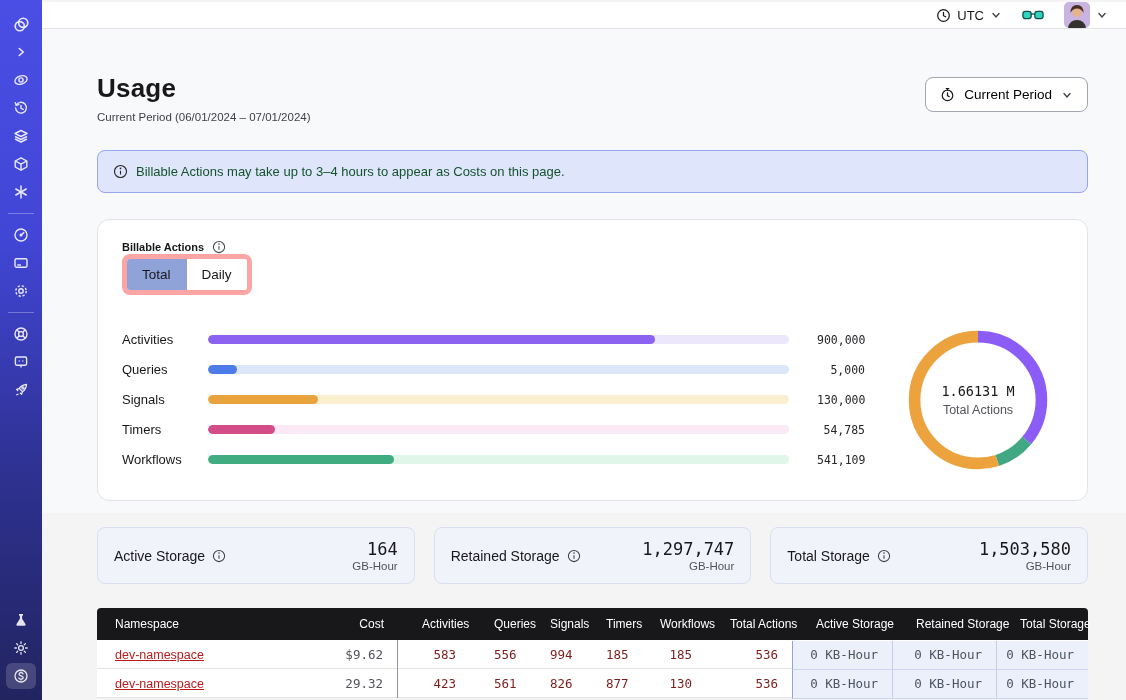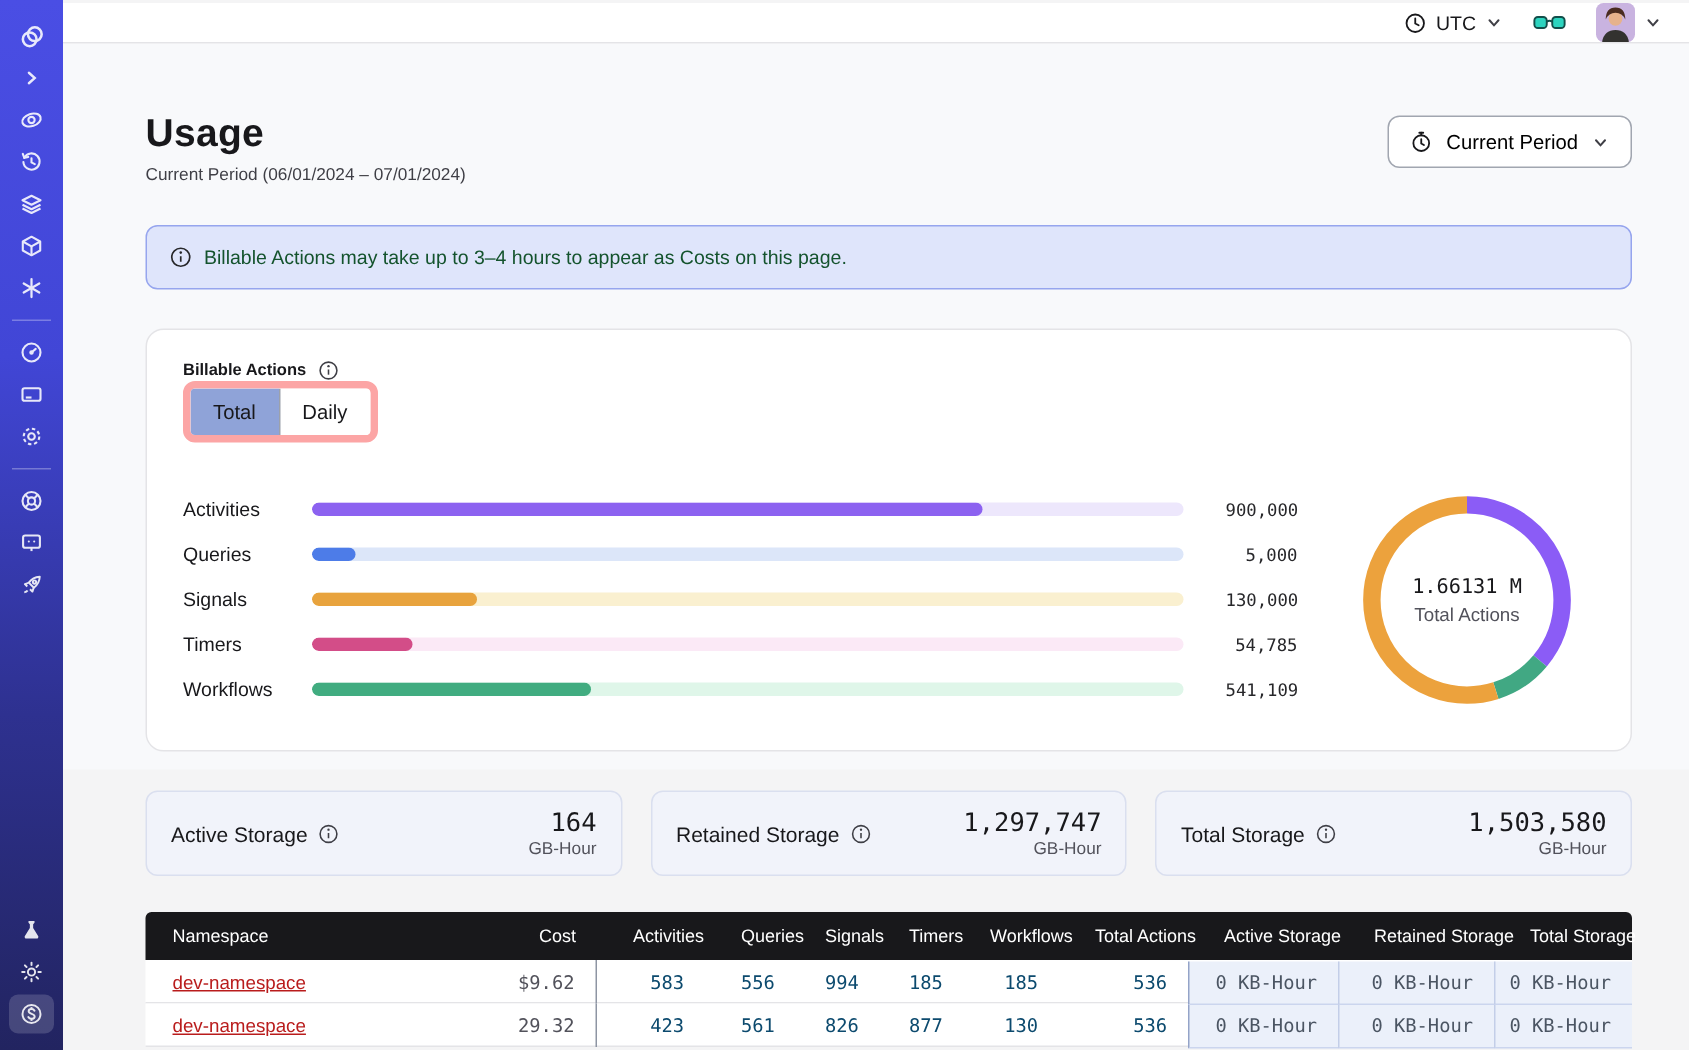--- a/index.html
+++ b/index.html
@@ -71,21 +71,21 @@
   
   .table { margin-top:24px; }
   .tgrid { display:grid; grid-template-columns:1fr 80px 72px 56px 56px 54px 70px 86px 100px 104px 92px; align-items:center; }
   .thead { background:#18181B; color:#fff; border-radius:4px 4px 0 0; height:32px; font-size:12px; }
   .thead .cell { font-weight:400; }
   .cell { padding:0 14px 0 24px; text-align:right; white-space:nowrap; }
   .cell.first { text-align:left; padding-left:18px; }
   .trow { background:#fff; height:29px; font-size:12.5px; border-bottom:1px solid #E4E4E7; }
   .ns-link { color:#b91c1c; text-decoration:underline; cursor:pointer; }
   .mono { font-family:"DejaVu Sans Mono", monospace; color:#52525B; }
-  .num { color:#0c4a6e; }
+  .num { color:#7f1d1d; }
   .cost-cell { border-right:1px solid #8E95A3; height:29px; display:flex; align-items:center; justify-content:flex-end; }
   .stor-cell { background:#EBF0FA; height:29px; display:flex; align-items:center; justify-content:flex-end;
     border-bottom:1px solid #CBD5EE; margin-bottom:-1px; border-left:1px solid #C3CEE8; color:#4B5563; }
   .stor-cell.lead { border-left:1px solid #94A3C8; }
 
   .info-i { display:inline-flex; }
 </style>
 </head>
 <body>
 

